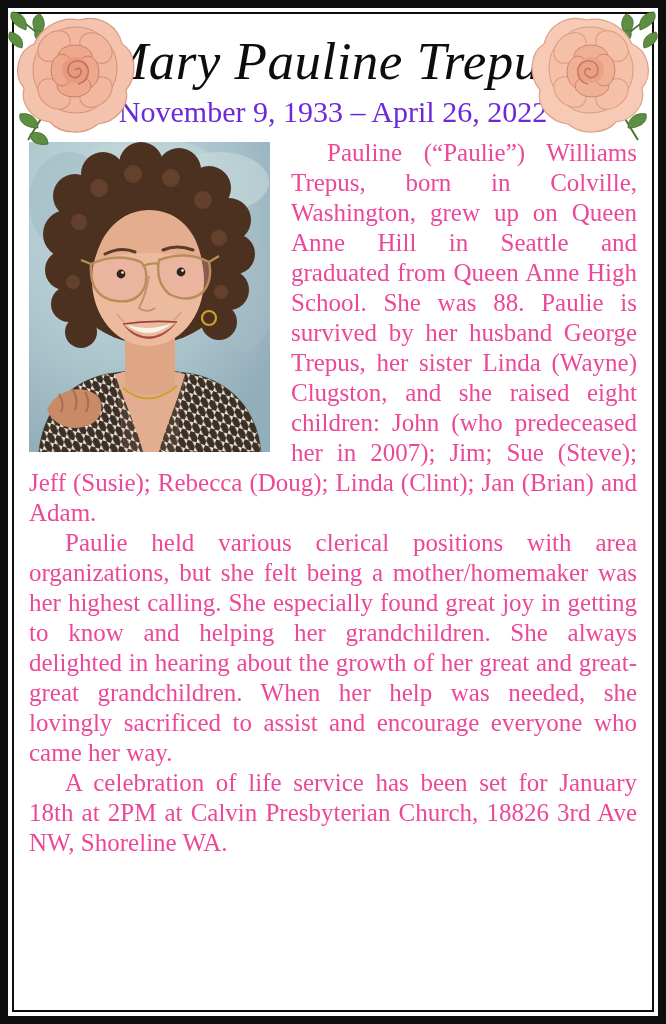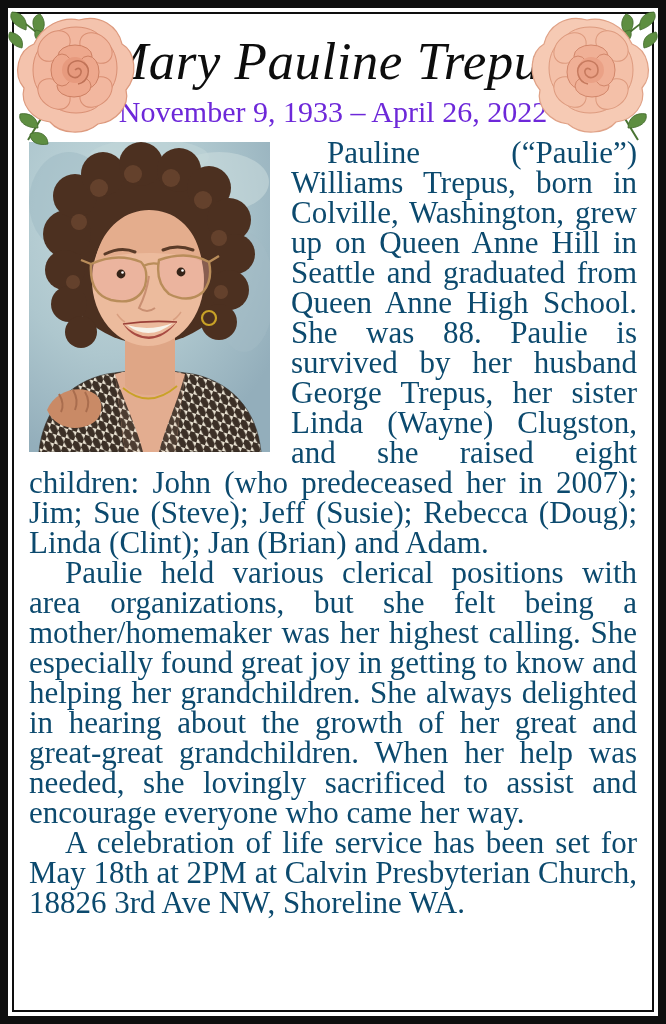--- a/index.html
+++ b/index.html
@@ -22,21 +22,21 @@
   header{text-align:center;position:relative;z-index:2;}
   .title{
     font-style:italic;font-weight:normal;font-size:53px;line-height:1.05;
     margin:10px 0 0 0;color:#0d0d0d;letter-spacing:.5px;
   }
   .dates{
     font-size:30px;line-height:1.15;margin-top:5px;color:#6d28d9;
   }
 
   main{
-    margin-top:9px;font-size:31px;line-height:30px;color:#0c4a6e;
+    margin-top:9px;font-size:25px;line-height:30px;color:#ec4899;
     text-align:justify;position:relative;z-index:2;
   }
   main p{margin:0;text-indent:36px;}
 
   .photo{
     float:left;width:241px;height:310px;margin:4px 21px 2px 0;
     display:block;
   }
 </style>
 </head>
@@ -220,16 +220,16 @@
         <path d="M94,246 Q120,268 148,244" fill="none" stroke="#c9a227" stroke-width="1.8"></path>
 
         <g>
           <path d="M18,268 C26,248 52,242 66,252 C76,260 74,276 62,282 C46,290 26,286 18,268 Z" fill="#c98a66"></path>
           <path d="M30,252 Q36,262 32,270 M44,248 Q50,258 46,268 M56,250 Q62,260 57,270" stroke="#a96d4e" stroke-width="2" fill="none"></path>
         </g>
       </svg>
 
       <p>Pauline (“Paulie”) Williams Trepus, born in Colville, Washington, grew up on Queen Anne Hill in Seattle and graduated from Queen Anne High School. She was 88. Paulie is survived by her husband George Trepus, her sister Linda (Wayne) Clugston, and she raised eight children: John (who predeceased her in 2007); Jim; Sue (Steve); Jeff (Susie); Rebecca (Doug); Linda (Clint); Jan (Brian) and Adam.</p>
       <p>Paulie held various clerical positions with area organizations, but she felt being a mother/homemaker was her highest calling. She especially found great joy in getting to know and helping her grandchildren. She always delighted in hearing about the growth of her great and great-great grandchildren.  When her help was needed, she lovingly sacrificed to assist and encourage everyone who came her way.</p>
-      <p>A celebration of life service has been set for May 18th at 2PM at Calvin Presbyterian Church, 18826 3rd Ave NW, Shoreline WA.</p>
+      <p>A celebration of life service has been set for January 18th at 2PM at Calvin Presbyterian Church, 18826 3rd Ave NW, Shoreline WA.</p>
     </main>
   </div>
 </div>
 
 </body></html>

